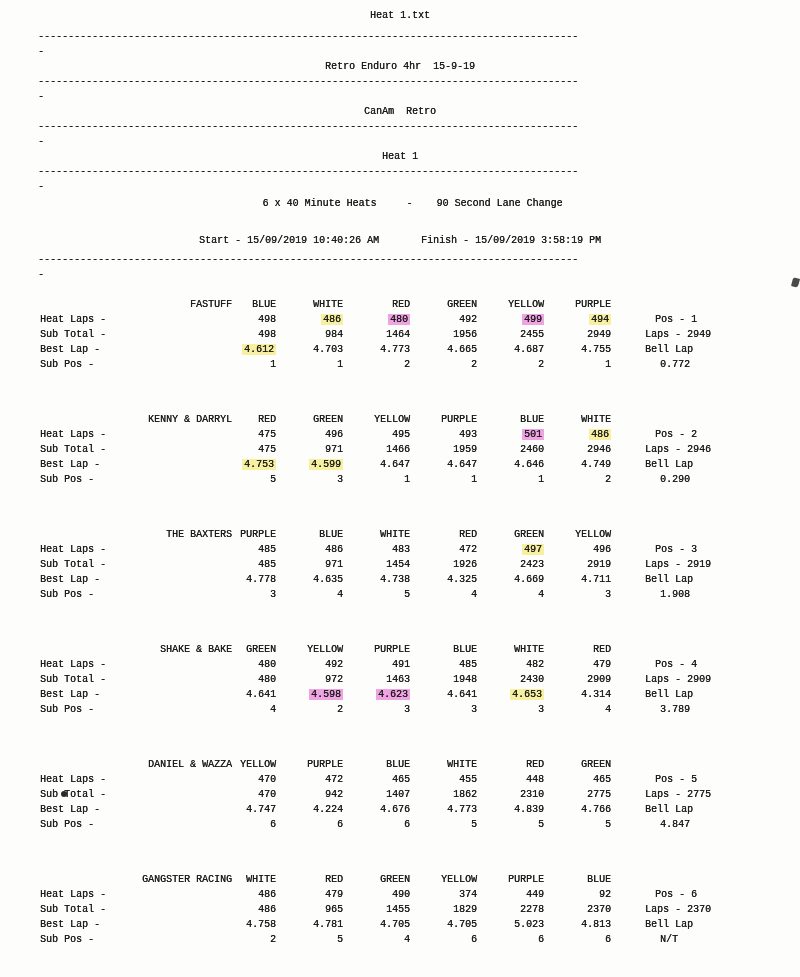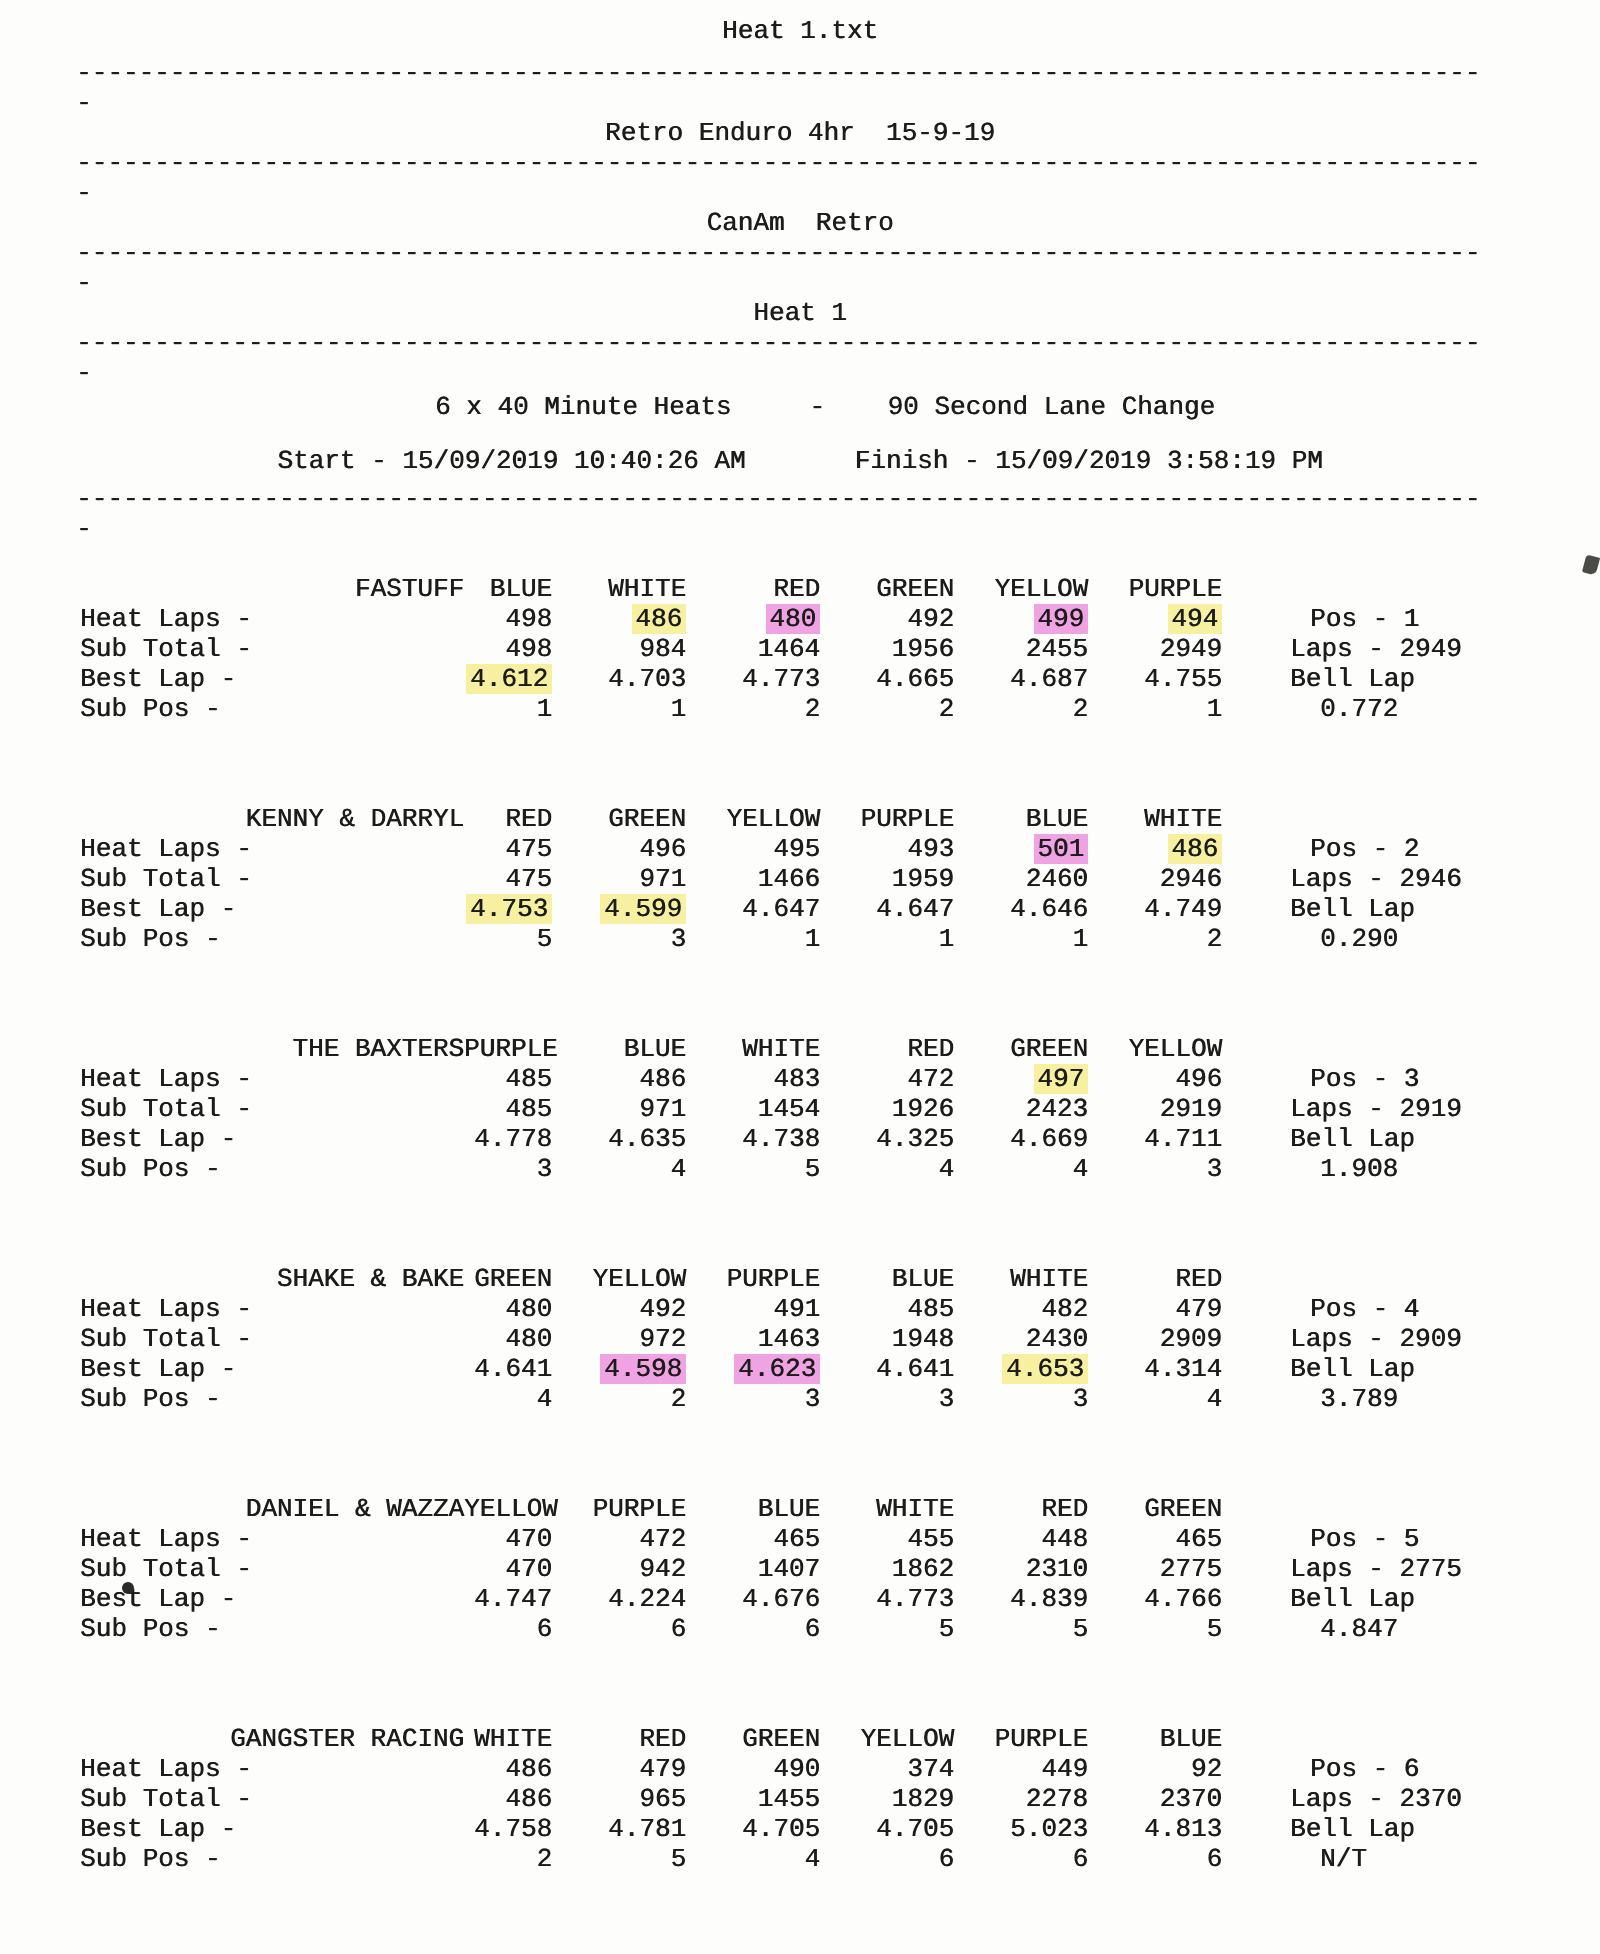--- a/index.html
+++ b/index.html
@@ -1,28 +1,28 @@
 <!DOCTYPE html>
 <html><head>
 <meta charset="utf-8">
 <style>
   html,body { margin:0; padding:0; background:#ffffff; }
   .page {
     position:relative; width:800px; height:977px; overflow:hidden;
     background:#fdfdfc; color:#1c1c1b;
     font-family:"Liberation Mono","DejaVu Sans Mono",monospace;
-    font-size:13px; line-height:15px;
+    font-size:10px; line-height:15px;
     text-shadow:0.3px 0 0 currentColor;
   }
   .line { height:15px; line-height:15px; white-space:pre; }
   .center { text-align:center; }
   .ml { padding-left:38px; }
   .divider { padding-left:38px; overflow:hidden; letter-spacing:0; }
   .mt6 { margin-top:6px; } .mt8 { margin-top:8px; }
-  .mt2 { margin-top:2px;padding-left:25px; } .mt10 { margin-top:12px; } .mt4 { margin-top:4px; }
+  .mt2 { margin-top:2px;padding-left:25px; } .mt10 { margin-top:22px; } .mt4 { margin-top:4px; }
   .teams { margin-top:15px; }
   .team { margin-bottom:40px; }
   .row { display:flex; padding-left:40px; height:15px; line-height:15px; white-space:pre; }
   .c { display:block; }
   .c-label { width:192px; text-align:left; }
   .c-label.name { text-align:right; text-indent:7px; }
   .c-v1 { width:44px; text-align:right; }
   .c-v  { width:67px; text-align:right; }
   .c-right { padding-left:34px;text-align:center; }
   .c-right.pos  { padding-left:44px; }

